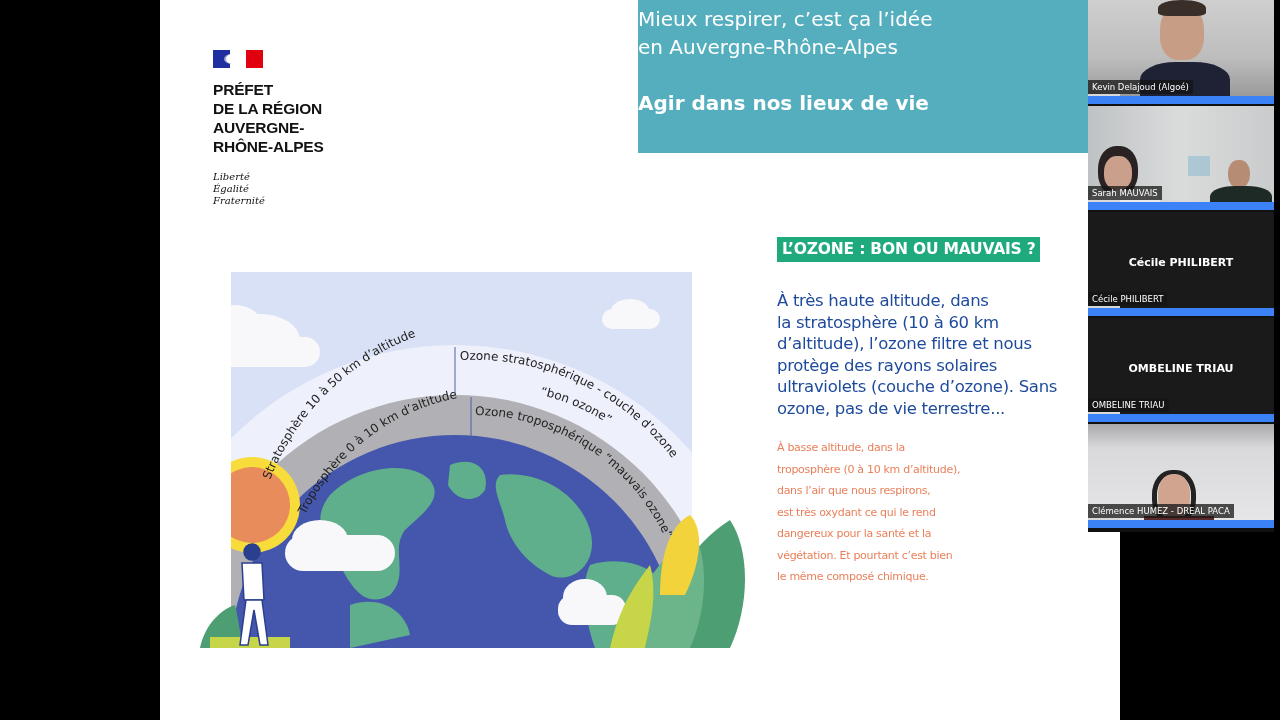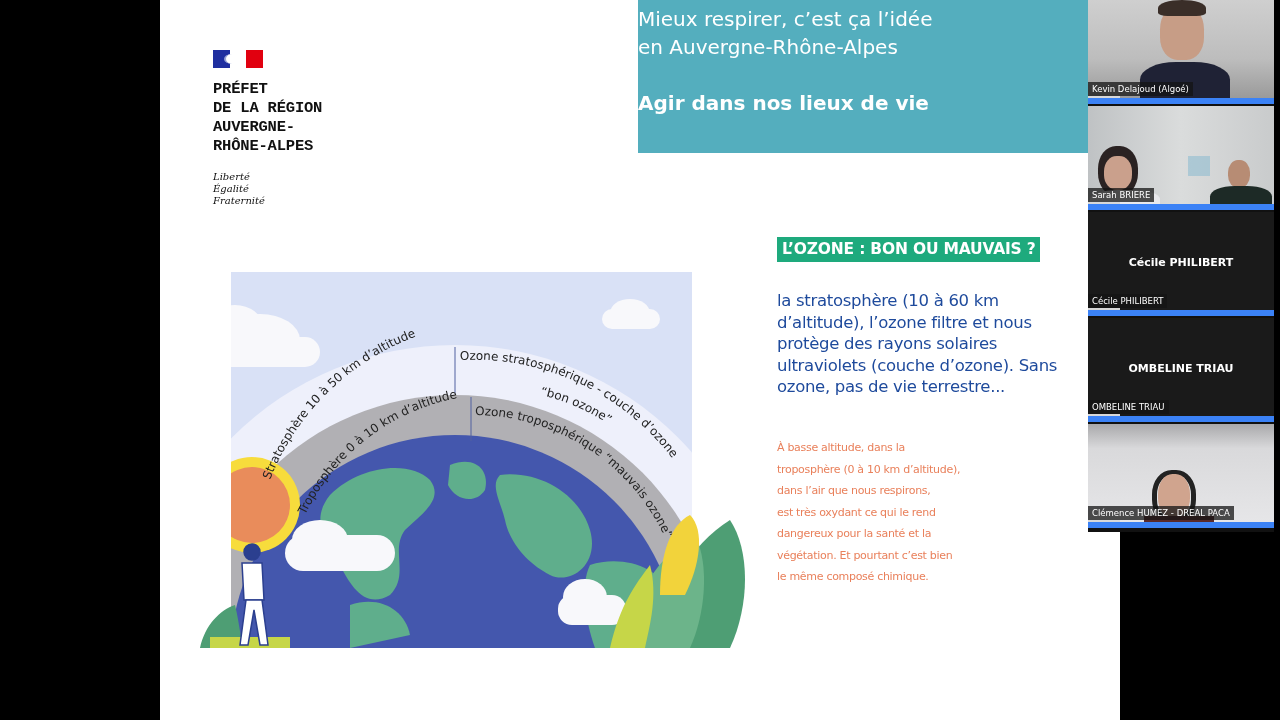--- a/index.html
+++ b/index.html
@@ -8,40 +8,40 @@
 
   .slide { position: absolute; left: 160px; top: 0; width: 960px; height: 720px; background: #ffffff; overflow: hidden; }
 
   
   .logo { position: absolute; left: 53px; top: 50px; width: 150px; }
   .flag { display: flex; width: 50px; height: 18px; margin-bottom: 8px; }
   .flag .b { width: 17px; background: #1f2fa0; }
   .flag .w { width: 16px; background: #fff; position: relative; }
   .flag .w::after { content: ""; position: absolute; left: -6px; top: 4px; width: 14px; height: 10px; border-radius: 50% 40% 50% 50%; background: #fff; border-left: 2px solid #9aa4d6; }
   .flag .r { width: 17px; background: #e1000f; }
-  .logo-title { font-family: Liberation Mono, monospace; font-weight: bold; font-size: 15.5px; line-height: 19px; color: #111; letter-spacing: -0.2px; margin-top: 12px; }
+  .logo-title { font-family: Liberation Sans, sans-serif; font-weight: bold; font-size: 15.5px; line-height: 19px; color: #111; letter-spacing: -0.2px; margin-top: 12px; }
   .motto { margin-top: 15px; font-family: "DejaVu Serif", "Liberation Serif", serif; font-style: italic; font-size: 10px; line-height: 12px; color: #111; }
 
   
   .banner { position: absolute; left: 478px; top: 0; width: 450px; height: 153px; background: #54aebe; color: #fff; text-align: left; }
   .banner .l1 { position: absolute; left: 0; right: 0; top: 5px; font-size: 20px; line-height: 28px; }
   .banner .l2 { position: absolute; left: 0; right: 0; top: 89px; font-size: 20px; line-height: 28px; font-weight: bold; }
 
   
   .illus { position: absolute; left: 30px; top: 265px; width: 580px; height: 400px; }
   .illus svg { width: 580px; height: 400px; display: block; }
 
   
   .section-title { position: absolute; left: 617px; top: 237px; background: #1eaa7d; color: #fff; font-weight: bold; font-size: 15.5px; line-height: 25px; padding: 0 5px; letter-spacing: -0.2px; }
   .p-blue { position: absolute; left: 617px; top: 290px; width: 310px; color: #1e4a9c; font-size: 16.5px; line-height: 21.5px; letter-spacing: -0.3px; }
   .p-orange { position: absolute; left: 617px; top: 437px; width: 310px; color: #e9805b; font-size: 11px; line-height: 21.5px; letter-spacing: -0.3px; }
 
   
   .panel { position: absolute; left: 1088px; top: 0; width: 186px; height: 532px; background: #111; }
-  .tile { position: absolute; left: 0; width: 186px; height: 104px; background: #1a1a1a; overflow: hidden; border-bottom: 6px solid #3b82f6; }
+  .tile { position: absolute; left: 0; width: 186px; height: 104px; background: #1a1a1a; overflow: hidden; border-bottom: 8px solid #3b82f6; }
   .tile .name-tag { position: absolute; left: 0; bottom: 2px; height: 14px; padding: 0 4px; background: rgba(20,20,20,0.75); color: #fff; font-size: 8.5px; line-height: 14px; white-space: nowrap; }
   .tile .underline { position: absolute; left: 0; bottom: 0; width: 32px; height: 2px; background: #d8d8d8; }
   .tile .center-name { position: absolute; left: 0; right: 0; top: 44px; text-align: center; color: #fff; font-weight: bold; font-size: 11px; }
   .video { position: absolute; inset: 0; }
 </style>
 </head>
 <body>
 
 <div class="slide">
 
@@ -149,20 +149,21 @@
           <path d="M 52 298 L 72 298 L 74 335 L 54 335 Z"></path>
           <path d="M 56 335 L 50 380 L 58 380 L 64 345 L 70 380 L 78 380 L 72 335 Z"></path>
         </g>
       </g>
     </svg>
   </div>
 
   <div class="section-title">L’OZONE : BON OU MAUVAIS ?</div>
 
   <div class="p-blue">
+    <div>À très haute altitude, dans</div>
     <div>la stratosphère (10 à 60 km</div>
     <div>d’altitude), l’ozone filtre et nous</div>
     <div>protège des rayons solaires</div>
     <div>ultraviolets (couche d’ozone). Sans</div>
     <div>ozone, pas de vie terrestre...</div>
   </div>
 
   <div class="p-orange">
     <div>À basse altitude, dans la</div>
     <div>troposphère (0 à 10 km d’altitude),</div>
@@ -188,21 +189,21 @@
 
   <div class="tile" style="top:106px;">
     <div class="video" style="background: linear-gradient(90deg,#bfc2c4 0%,#dadcdc 50%,#c9cbcc 100%);">
       <div style="position:absolute;left:100px;top:50px;width:22px;height:20px;background:#8fbcd0;opacity:.6;"></div>
       <div style="position:absolute;left:10px;top:40px;width:40px;height:50px;border-radius:45%;background:#2a2222;"></div>
       <div style="position:absolute;left:16px;top:50px;width:28px;height:34px;border-radius:45%;background:#caa08c;"></div>
       <div style="position:absolute;left:2px;top:84px;width:70px;height:22px;border-radius:40% 40% 0 0;background:#e9e9ec;"></div>
       <div style="position:absolute;left:140px;top:54px;width:22px;height:28px;border-radius:45%;background:#b78c74;"></div>
       <div style="position:absolute;left:122px;top:80px;width:62px;height:26px;border-radius:40% 40% 0 0;background:#1d2a26;"></div>
     </div>
-    <div class="name-tag">Sarah BRIERE</div>
+    <div class="name-tag">Sarah MAUVAIS</div>
     <div class="underline"></div>
   </div>
 
   <div class="tile" style="top:212px;">
     <div class="center-name">Cécile PHILIBERT</div>
     <div class="name-tag">Cécile PHILIBERT</div>
     <div class="underline"></div>
   </div>
 
   <div class="tile" style="top:318px;">

